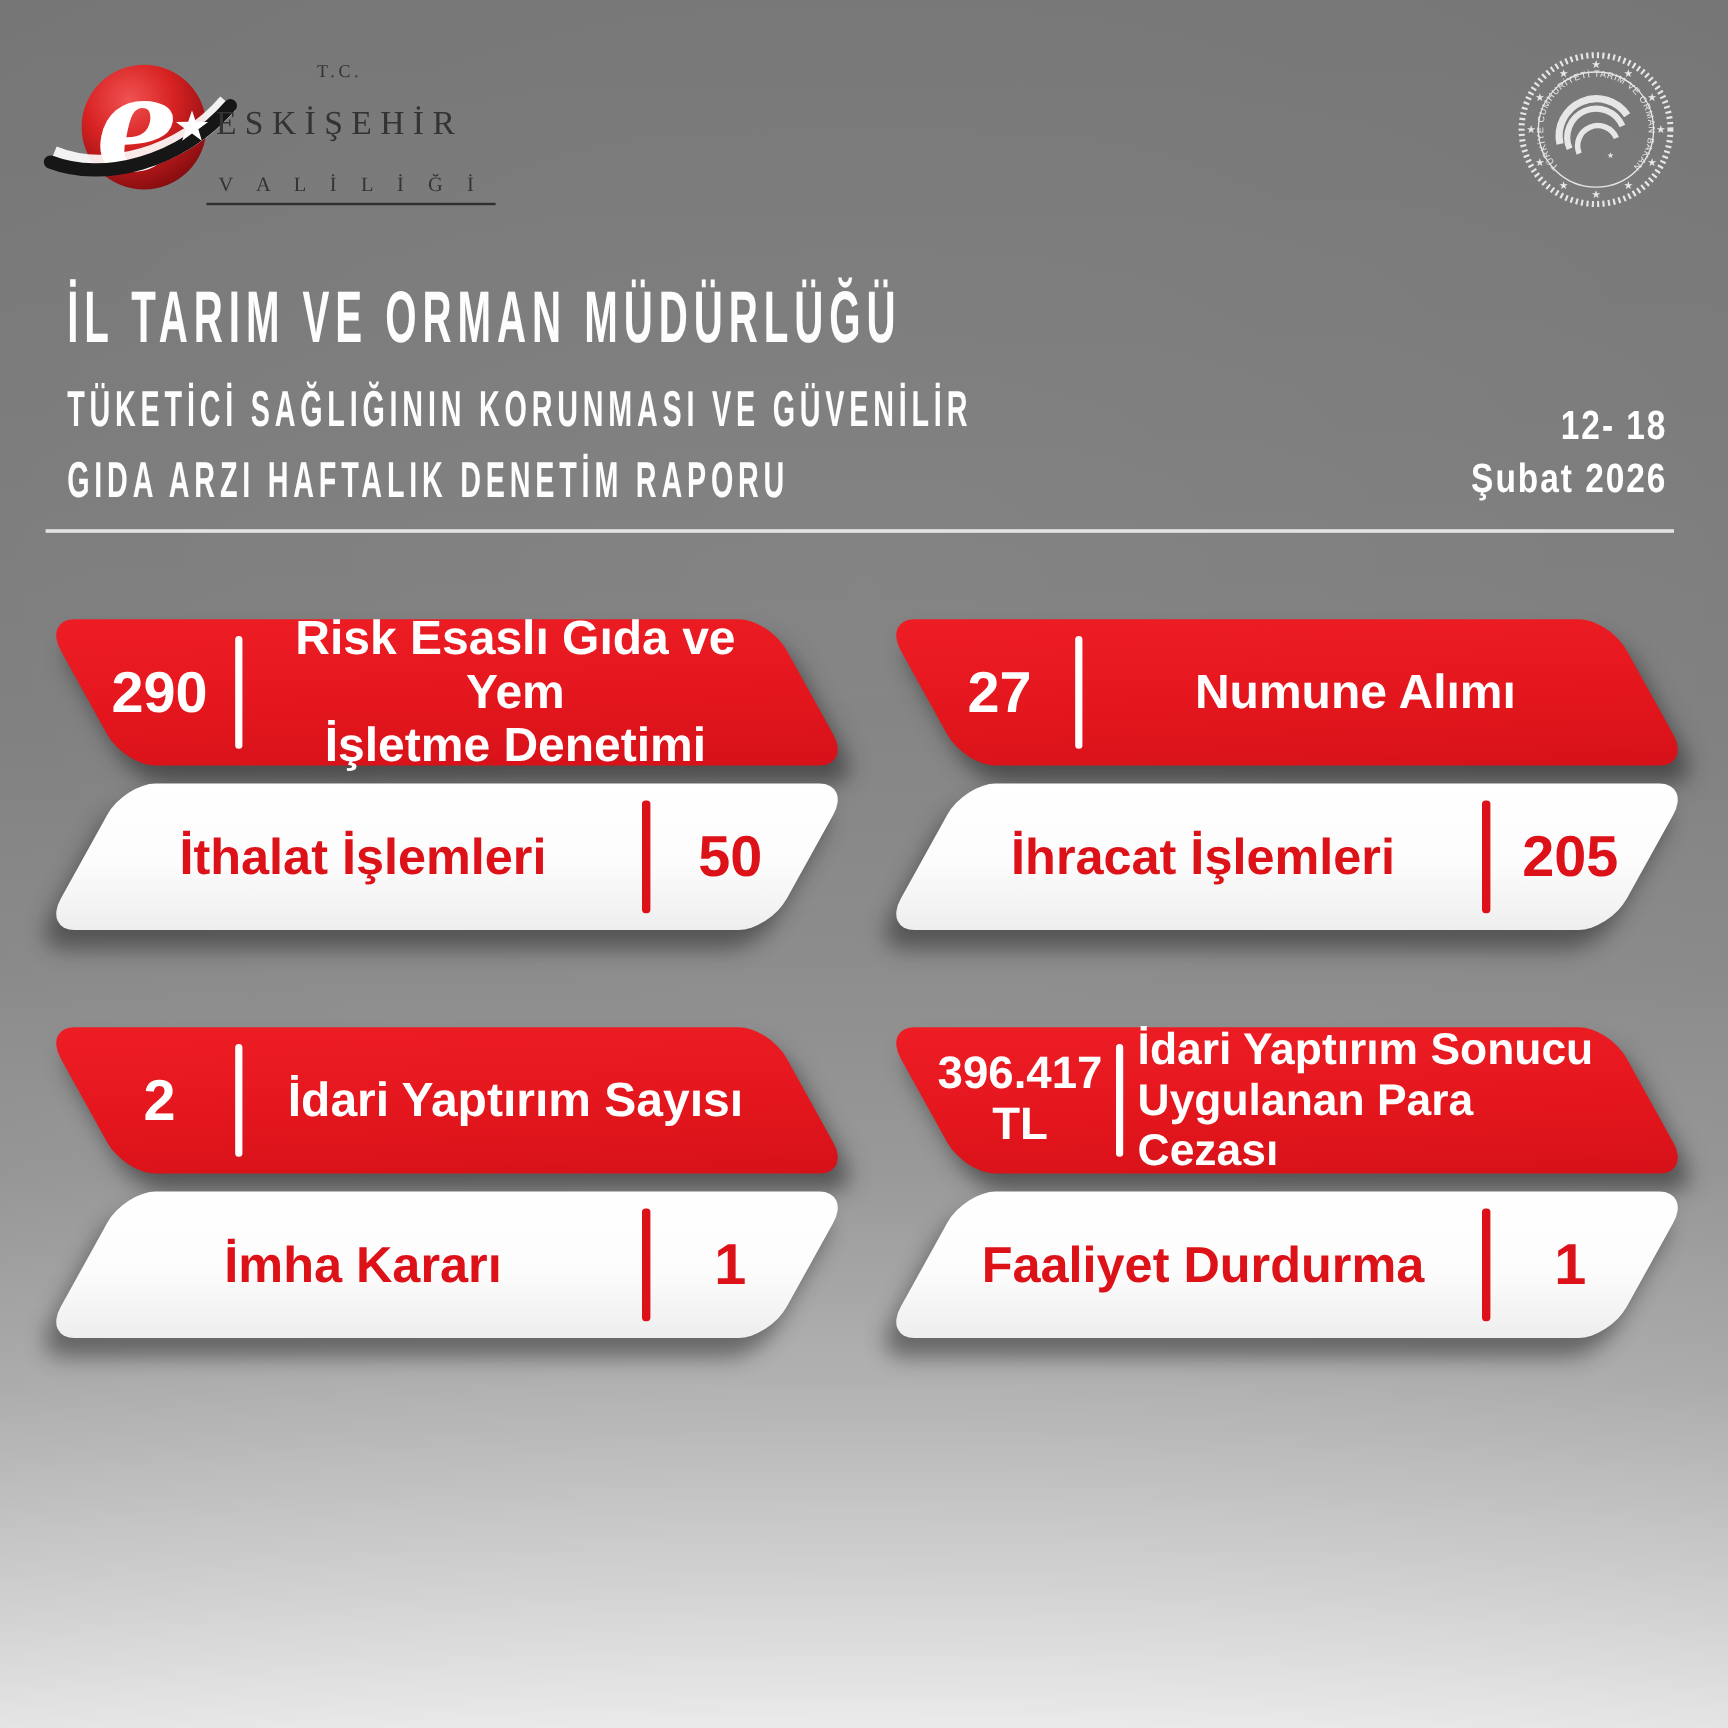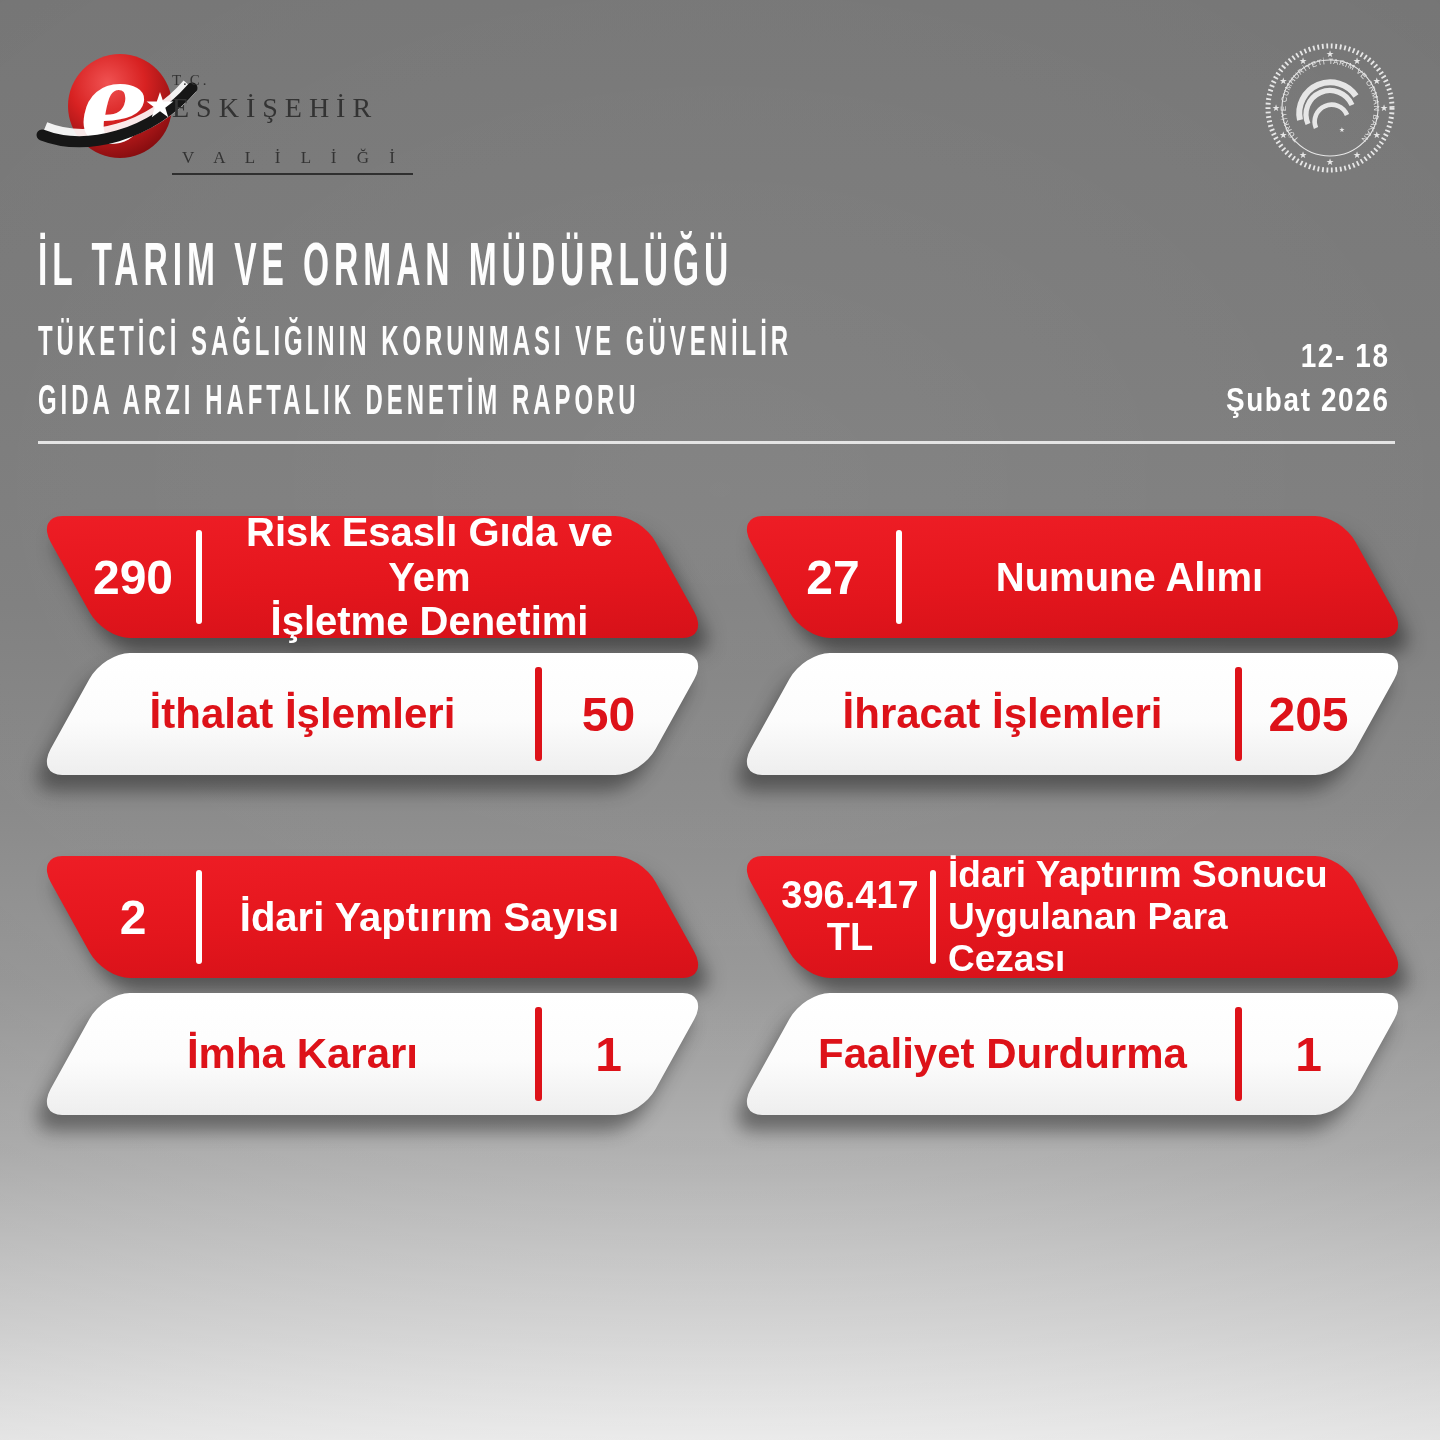--- a/index.html
+++ b/index.html
@@ -6,30 +6,30 @@
   .canvas{
     position:relative;width:1440px;height:1440px;overflow:hidden;
     font-family:"Liberation Sans",sans-serif;
     background:
       radial-gradient(115% 80% at 50% 34%, rgba(255,255,255,0.05) 0%, rgba(0,0,0,0) 55%, rgba(0,0,0,0.10) 100%),
       linear-gradient(180deg,#777 0%,#7b7b7b 24%,#808080 42%,#8a8a8a 56%,#989898 68%,#b2b2b2 80%,#dcdcdc 92%,#fafafa 100%);
   }
 
   
   .logo-svg{position:absolute;left:50px;top:36px;width:176px;height:146px;overflow:visible;}
-  .logo-text{position:absolute;left:172px;top:72px;width:222px;color:#333;
+  .logo-text{position:absolute;left:172px;top:52px;width:222px;text-align:center;color:#333;
     font-family:"Liberation Serif",serif;}
   .logo-tc{font-size:15px;letter-spacing:3px;}
-  .logo-city{font-size:28px;letter-spacing:7px;margin-top:3px;white-space:nowrap;}
+  .logo-city{font-size:28px;letter-spacing:7px;margin-top:19px;white-space:nowrap;}
   .logo-org{display:inline-block;font-size:17px;letter-spacing:8px;margin-top:24px;
     padding:0 10px 5px 10px;border-bottom:2.5px solid #2f2f2f;white-space:nowrap;}
 
   .seal-svg{position:absolute;left:1256px;top:34px;width:148px;height:148px;opacity:.82;}
 
-  .title-block{position:absolute;left:38px;top:234px;color:#fff;}
+  .title-block{position:absolute;left:56px;top:234px;color:#fff;}
   .t-line{font-weight:bold;white-space:nowrap;transform-origin:left center;color:#fdfdfd;}
   .t1{font-size:61px;letter-spacing:9px;transform:scaleX(.55);line-height:1;}
   .t2{font-size:42px;letter-spacing:7px;transform:scaleX(.57);line-height:1;margin-top:25px;}
   .t3{font-size:42px;letter-spacing:7px;transform:scaleX(.57);line-height:1;margin-top:17px;}
 
   .date-block{position:absolute;right:50px;top:334px;text-align:right;color:#fff;
     font-weight:bold;font-size:34px;line-height:1.28;letter-spacing:2px;
     transform:scaleX(.82);transform-origin:right center;white-space:nowrap;}
 
   .header-rule{position:absolute;left:38px;top:441px;width:1357px;height:3px;background:#ededed;opacity:.92;}

